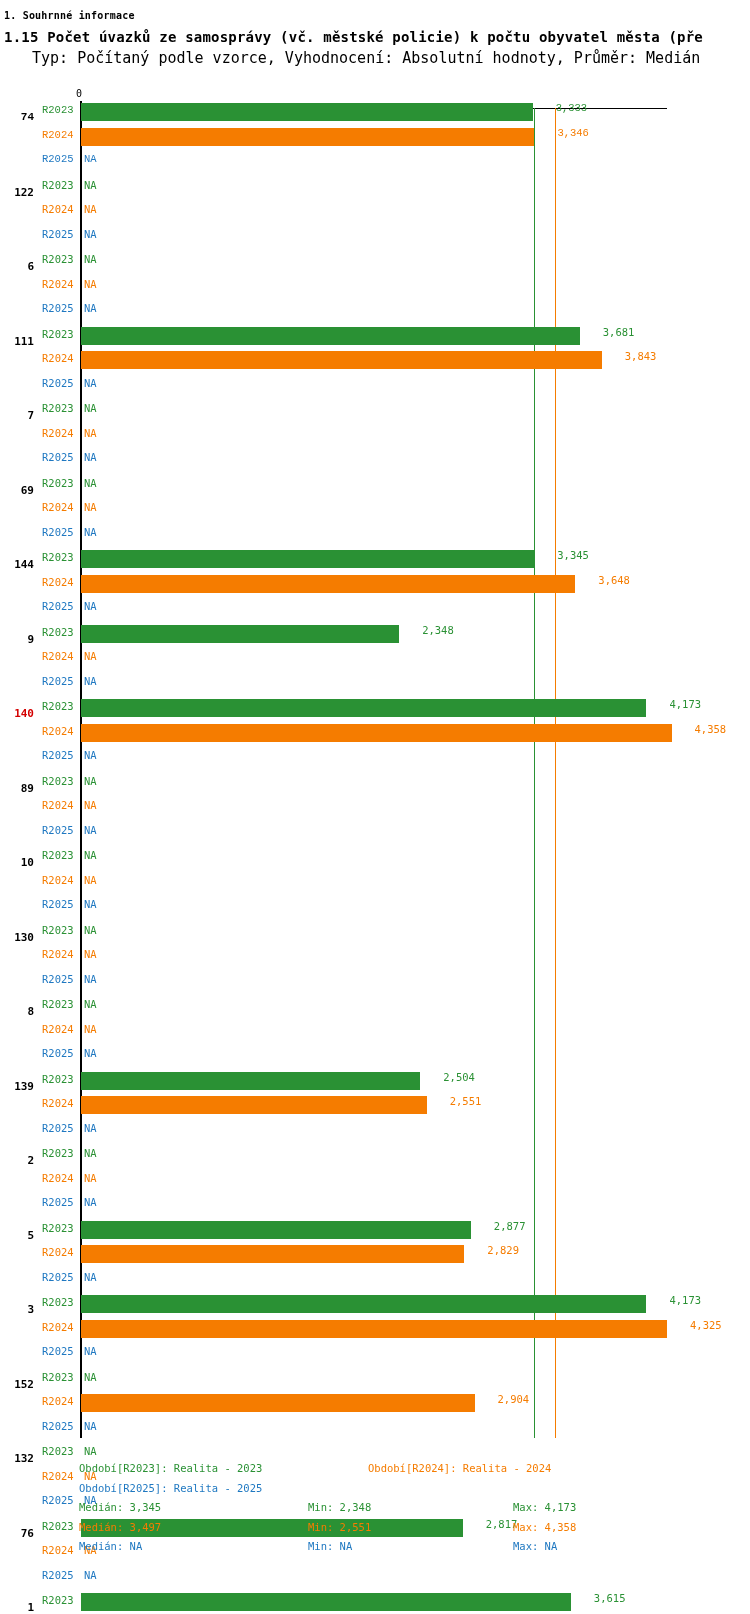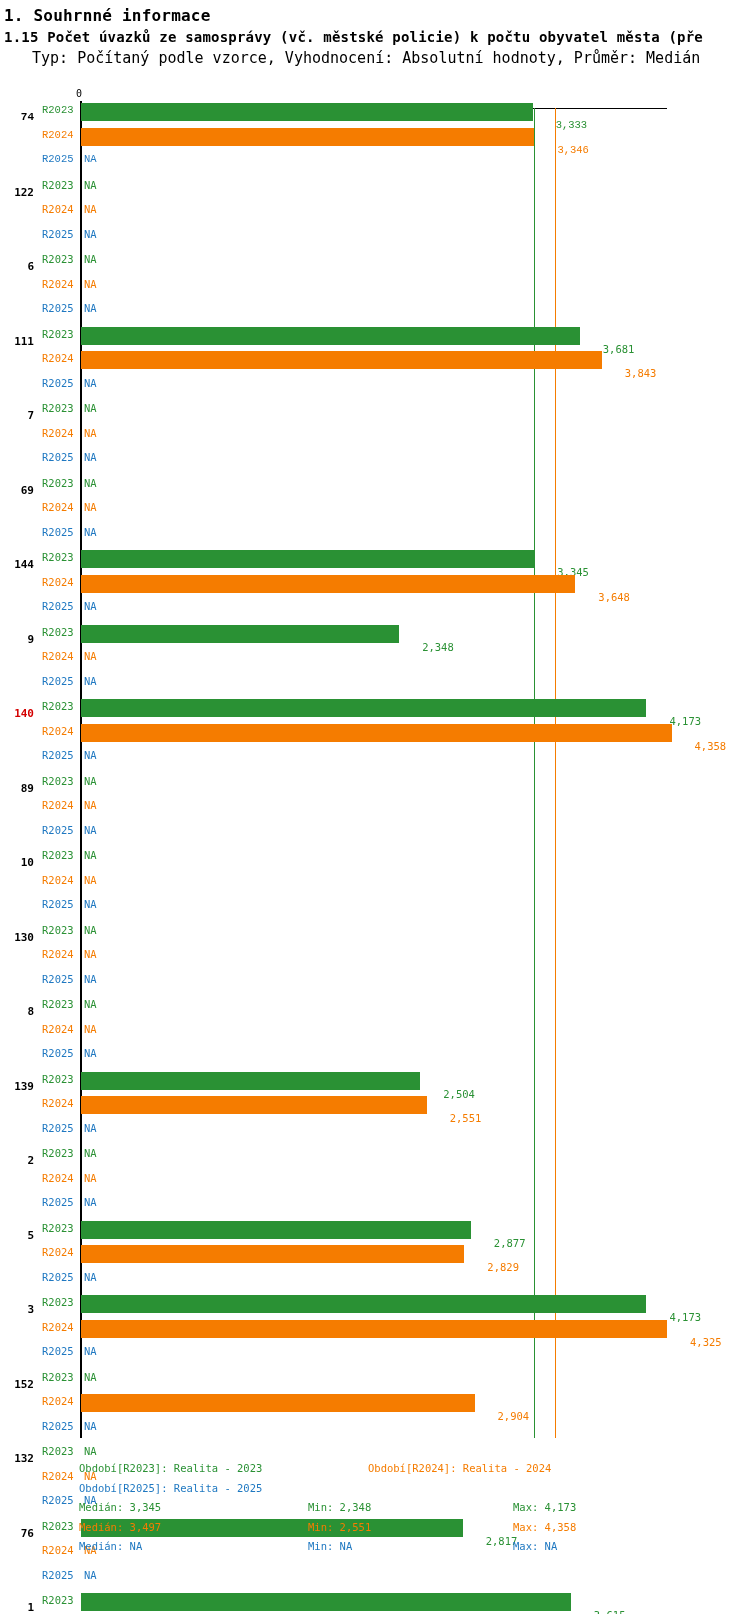--- a/index.html
+++ b/index.html
@@ -12,21 +12,21 @@
     height: 1614px;
     font-family: "DejaVu Sans Mono", "Liberation Mono", monospace;
     color: #000000;
     position: relative;
     overflow: hidden;
   }
   .hdr {
     padding: 6px 4px 0 4px;
   }
   .hdr-line1 {
-    font-size: 16px;
+    font-size: 10px;
     font-weight: bold;
     letter-spacing: 0.2px;
     line-height: 20px;
     white-space: nowrap;
   }
   .hdr-title {
     font-size: 14px;
     font-weight: bold;
     letter-spacing: 0.2px;
     line-height: 20px;
@@ -123,21 +123,21 @@
     position: absolute;
     left: 81px;
     top: 2px;
     height: 18px;
   }
   .bar.g { background: #2a9134; }
   .bar.o { background: #f57c00; }
 
   .val {
     position: absolute;
-    top: 18px;
+    top: 1px;
     font-size: 10.5px;
     white-space: nowrap;
     padding-left: 20px;
   }
   .na {
     position: absolute;
     left: 84px;
     top: 3px;
     font-size: 10.5px;
     white-space: nowrap;

